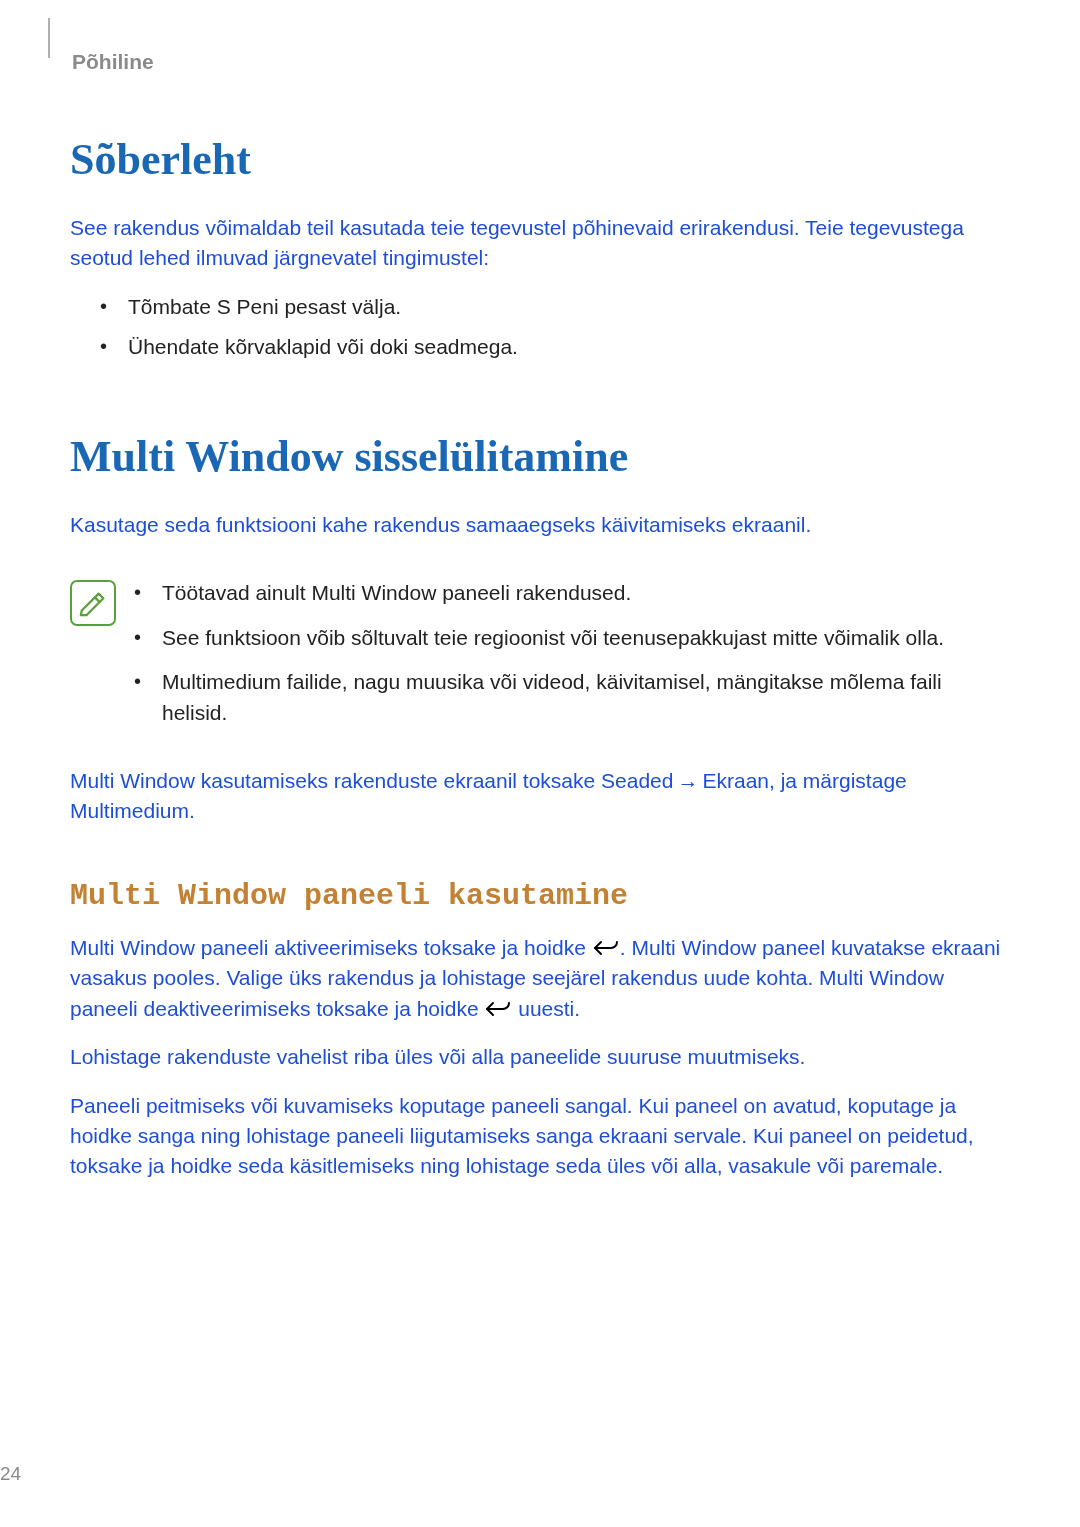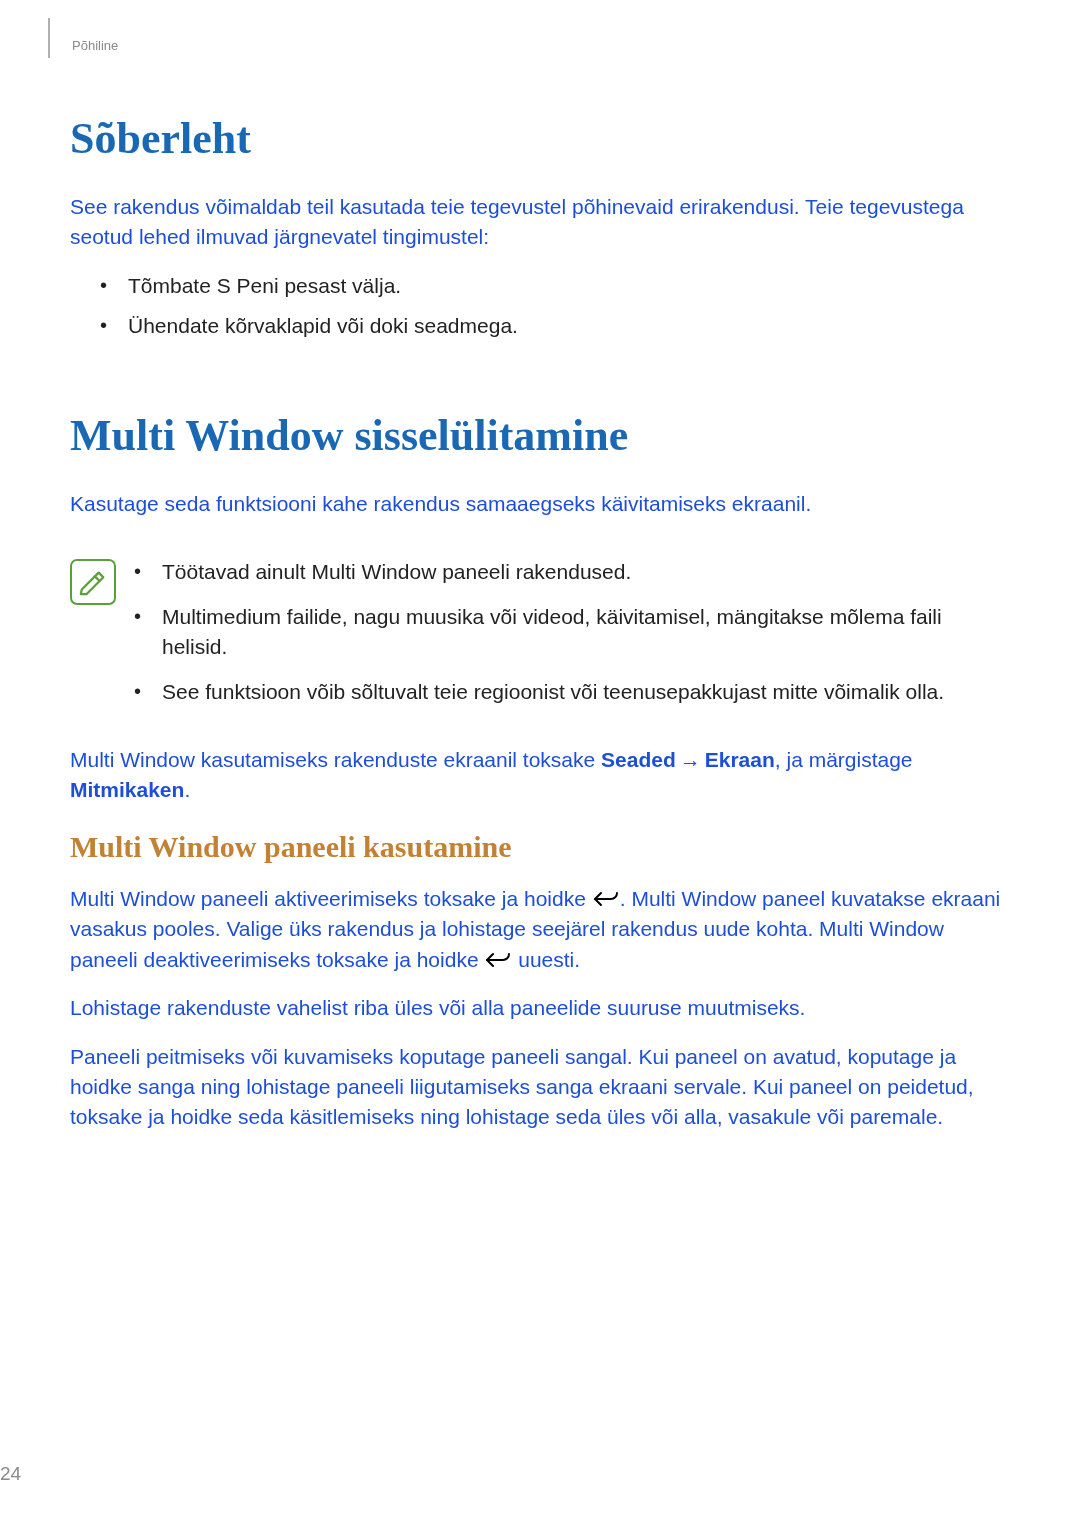--- a/index.html
+++ b/index.html
@@ -18,41 +18,41 @@
     box-sizing: border-box;
   }
   .head-rule {
     position: absolute;
     left: 48px;
     top: 18px;
     height: 40px;
     border-left: 2px solid #b0b0b0;
   }
   .running-head {
-    font-size: 13px;
+    font-size: 21px;
     color: #8a8a8a;
-    margin: 0 0 60px 2px;
-    font-weight: 400;
+    margin: 12px 0 60px 2px;
+    font-weight: 700;
   }
   h1 {
     font-family: Georgia, "Times New Roman", serif;
     color: #1a67b3;
     font-size: 44px;
     font-weight: 700;
     margin: 6px 0 28px 0;
   }
   h1.second {
     margin-top: 68px;
   }
   h2 {
-    font-family: Liberation Serif, serif;
+    font-family: Liberation Mono, monospace;
     color: #c28133;
     font-size: 30px;
     font-weight: 700;
-    margin: 24px 0 20px 0;
+    margin: 52px 0 20px 0;
   }
   p.body {
     font-size: 21px;
     line-height: 1.45;
     margin: 0 0 18px 0;
     color: #1d4ed8;
   }
   ul.bullets {
     list-style: none;
     padding: 0;
@@ -106,21 +106,21 @@
     line-height: 1.45;
     margin-bottom: 14px;
   }
   .note-list > li::before {
     content: "•";
     position: absolute;
     left: 0;
     top: 0;
     font-size: 20px;
   }
-  .bold { font-weight: 700; margin-top: 31px; }
+  .bold { font-weight: 400; margin-top: 31px; }
   .arrow { padding: 0 4px; }
   .inline-icon {
     display: inline-block;
     vertical-align: -3px;
     width: 28px;
     height: 20px;
   }
   .inline-icon svg { width: 28px; height: 20px; }
   .page-num {
     position: absolute;
@@ -155,27 +155,27 @@
 
   <div class="note-wrap">
     <span class="note-icon">
       <svg viewBox="0 0 32 32" fill="none" stroke="currentColor" stroke-width="2.4" stroke-linecap="round" stroke-linejoin="round">
         <path d="M4 24 L22 6 L27 11 L9 29 L3 29 Z"></path>
         <path d="M18 10 L23 15"></path>
       </svg>
     </span>
     <ul class="note-list">
       <li>Töötavad ainult Multi Window paneeli rakendused.</li>
+      <li>See funktsioon võib sõltuvalt teie regioonist või teenusepakkujast mitte võimalik olla.</li>
       <li>Multimedium failide, nagu muusika või videod, käivitamisel, mängitakse mõlema faili helisid.</li>
-      <li>See funktsioon võib sõltuvalt teie regioonist või teenusepakkujast mitte võimalik olla.</li>
     </ul>
   </div>
 
   <p class="body">
-    <span>Multi Window kasutamiseks rakenduste ekraanil toksake </span><span class="bold">Seaded</span><span class="arrow">→</span><span class="bold">Ekraan</span><span>, ja märgistage </span><span class="bold">Mitmikaken</span><span>.</span>
+    <span>Multi Window kasutamiseks rakenduste ekraanil toksake </span><span class="bold">Seaded</span><span class="arrow">→</span><span class="bold">Ekraan</span><span>, ja märgistage </span><span class="bold">Multimedium</span><span>.</span>
   </p>
 
   <h2>Multi Window paneeli kasutamine</h2>
 
   <p class="body">
     <span>Multi Window paneeli aktiveerimiseks toksake ja hoidke </span><span class="inline-icon"><svg viewBox="0 0 28 20" fill="none" stroke="#000" stroke-width="2" stroke-linecap="round" stroke-linejoin="round">
           <path d="M9 4 L3 10 L9 16"></path>
           <path d="M3 10 H19 A6 6 0 0 0 25 4"></path>
         </svg></span><span>. Multi Window paneel kuvatakse ekraani vasakus pooles. Valige üks rakendus ja lohistage seejärel rakendus uude kohta. Multi Window paneeli deaktiveerimiseks toksake ja hoidke </span><span class="inline-icon"><svg viewBox="0 0 28 20" fill="none" stroke="#000" stroke-width="2" stroke-linecap="round" stroke-linejoin="round">
           <path d="M9 4 L3 10 L9 16"></path>

